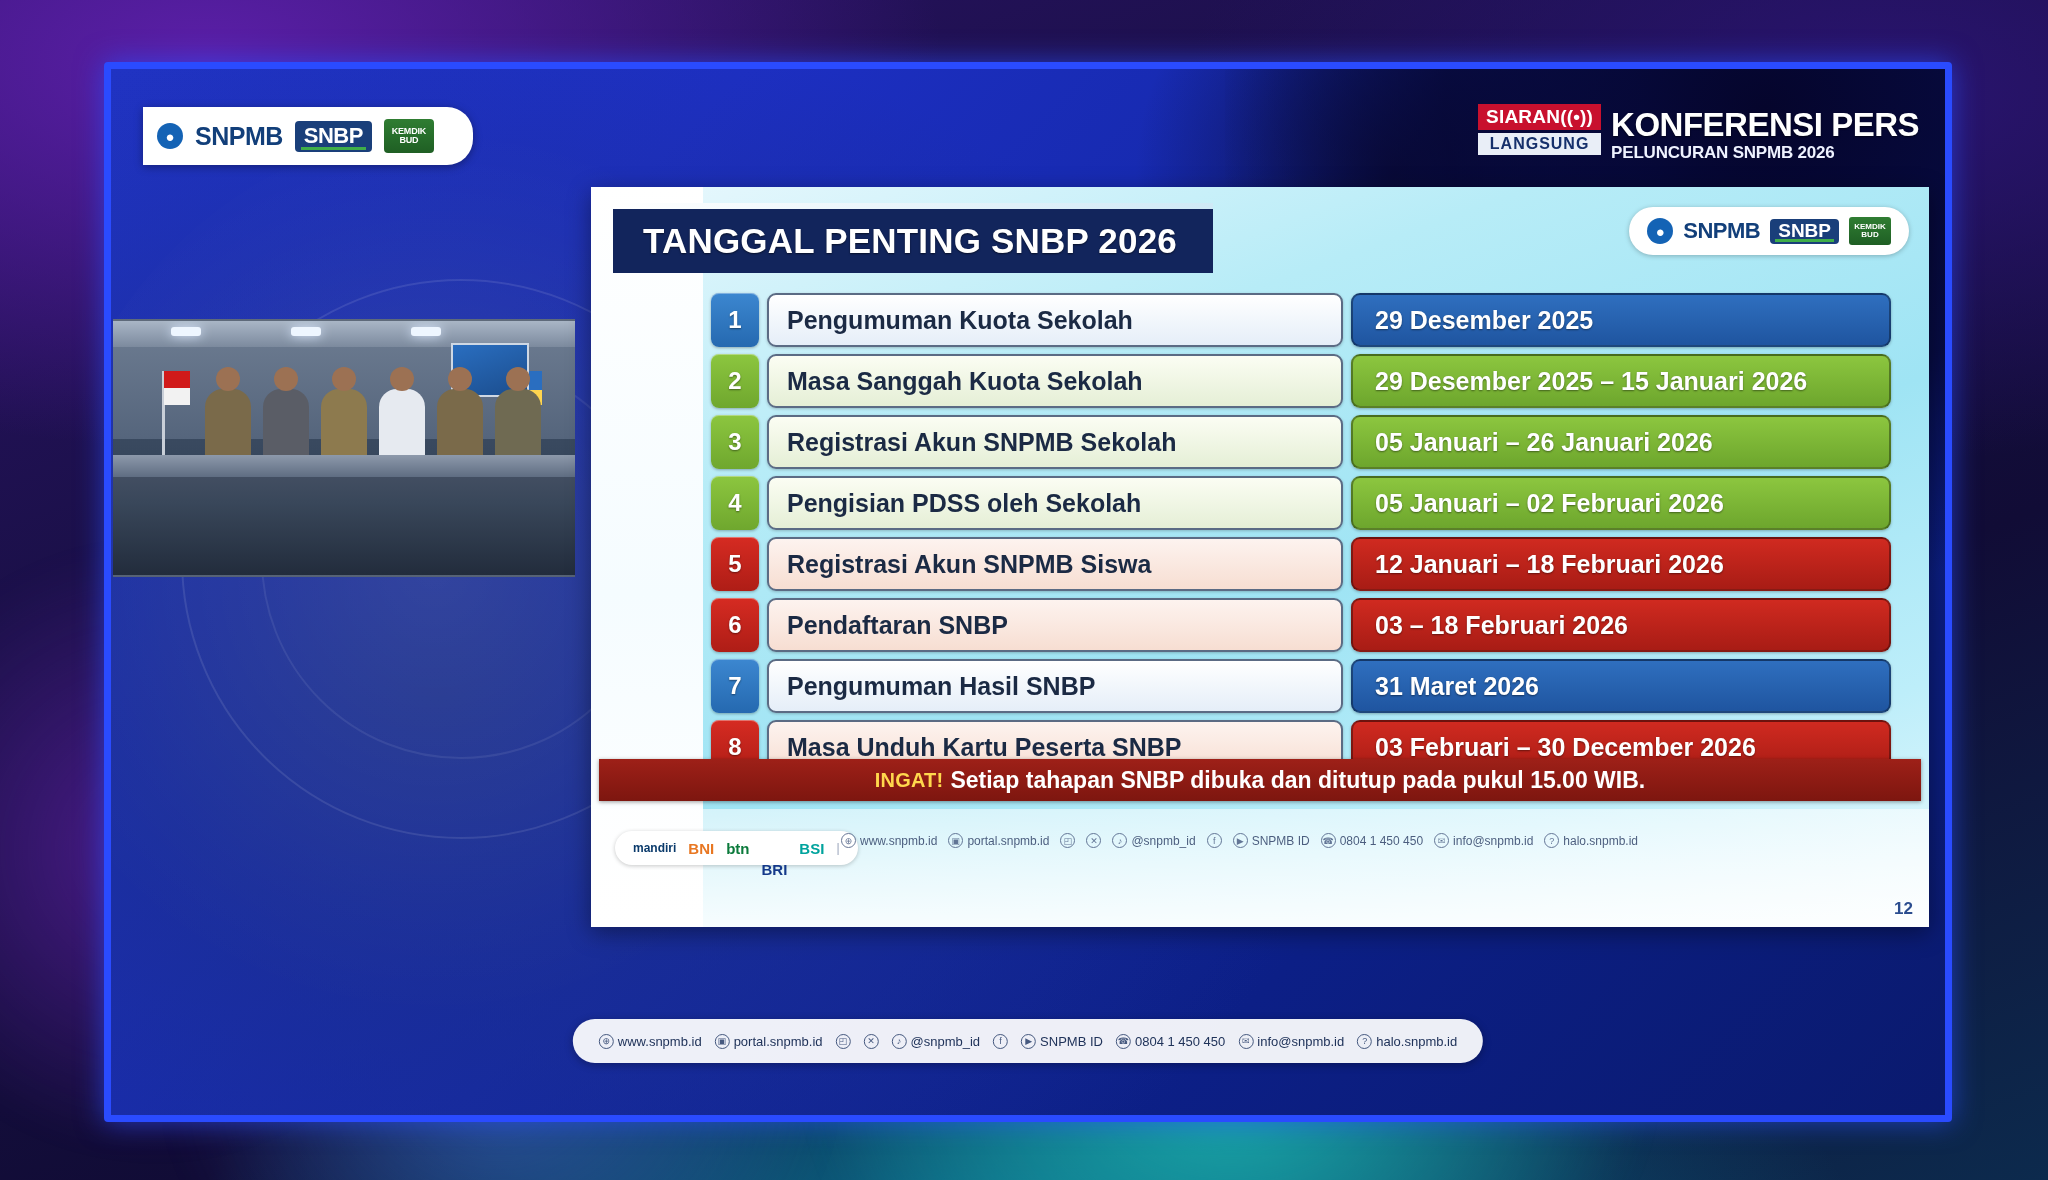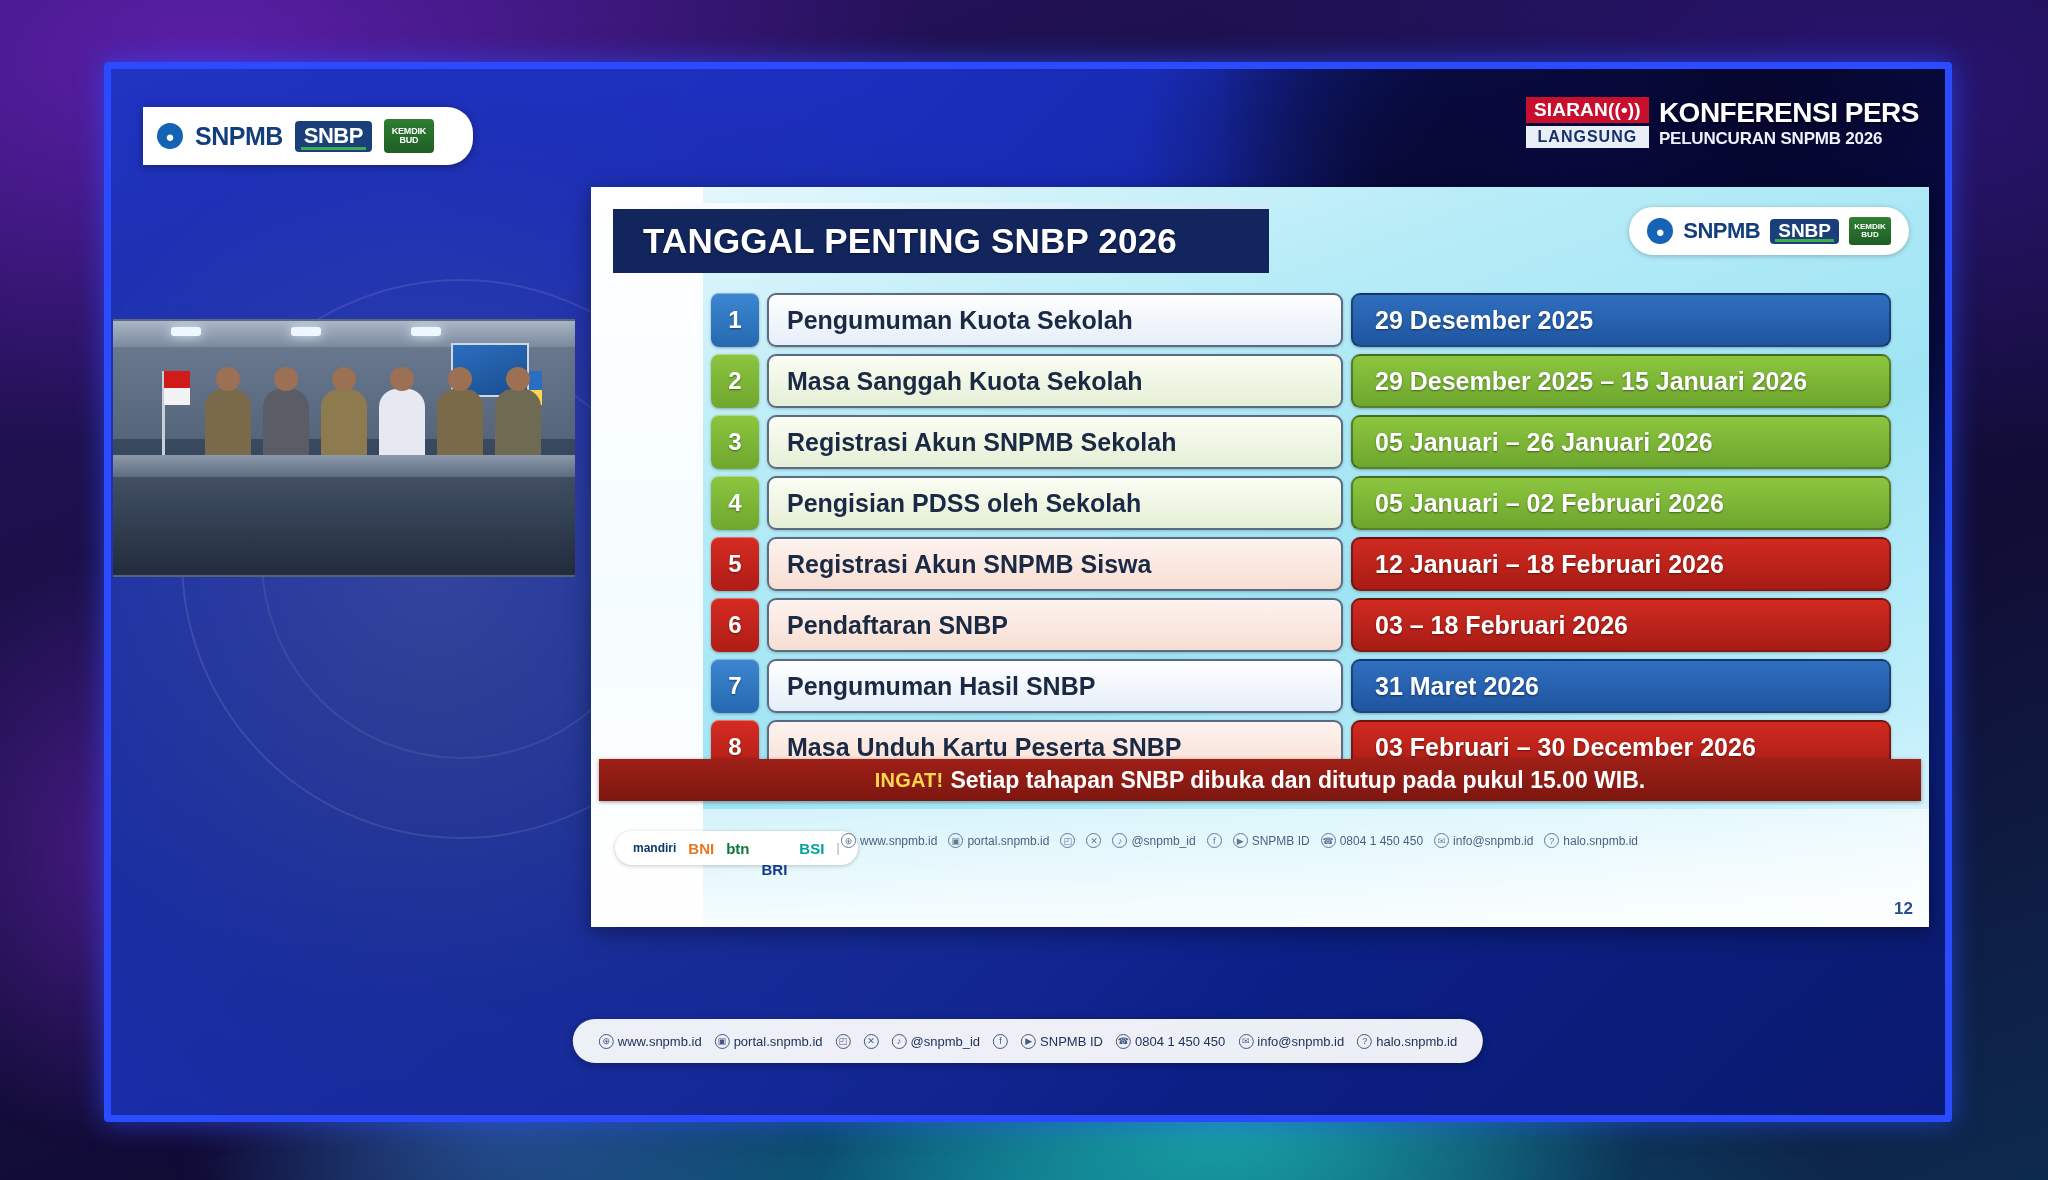--- a/index.html
+++ b/index.html
@@ -124,22 +124,23 @@
   #press-siaran {
     background: #c8102e; color: #fff; font-size: 19px; font-weight: 800;
     padding: 2px 8px; letter-spacing: .2px; display: flex; align-items: center; 
   }
   #press-langsung {
     background: #e9eef7; color: #16306b; font-size: 16px; font-weight: 800;
     padding: 2px 8px; letter-spacing: 1px; text-align: center;
   }
   #press-right { display: flex; flex-direction: column; line-height: 1; }
   #press-title {
-    font-size: 28px; font-weight: 800; letter-spacing: -.5px; color: #fff;
+    font-size: 33px; font-weight: 800; letter-spacing: -.5px; color: #fff;
     text-shadow: 0 1px 2px rgba(0,0,0,.6);
+    margin-top: 11px;
   }
   #press-sub {
     font-size: 17px; font-weight: 700; color: #eef2ff; letter-spacing: -.2px;
     margin-top: 3px;
   }
 
   
   #pip-video {
     position: absolute; left: 2px; top: 250px; width: 462px; height: 258px;
     background: linear-gradient(180deg,#2c3b52 0%, #3a4a60 45%, #28384d 100%);
@@ -188,21 +189,21 @@
     background: linear-gradient(160deg, #eaf8fd 0%, #b7ecf7 28%, #9fe4f4 55%, #bdeefa 80%, #e9f9fd 100%);
     box-shadow: 0 6px 22px rgba(0,0,0,.4);
   }
   #slide-left-white {
     position: absolute; left: 0; top: 0; width: 112px; height: 100%;
     background: linear-gradient(180deg,#ffffff 0%, #f5fcff 55%, #ffffff 100%);
   }
 
   
   #slide-title-ribbon {
-    position: absolute; left: 22px; top: 22px; width: 656px; height: 64px;
+    position: absolute; left: 22px; top: 22px; width: 600px; height: 64px;
     background: #12255c;
     display: flex; align-items: center; padding-left: 30px;
   }
   #slide-title-ribbon::before {
     content: ""; position: absolute; left: 0; right: 0; top: -6px; height: 6px;
     background: linear-gradient(90deg,#ffffff,#cfe9f6);
   }
   #slide-title {
     color: #ffffff; font-size: 35px; font-weight: 800; letter-spacing: .2px;
     text-shadow: 0 1px 2px rgba(0,0,0,.55);

